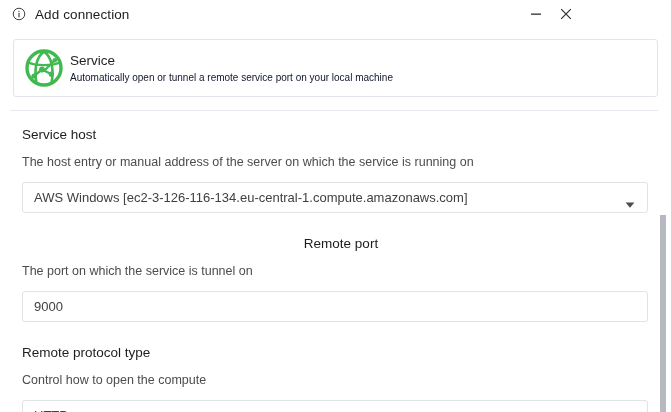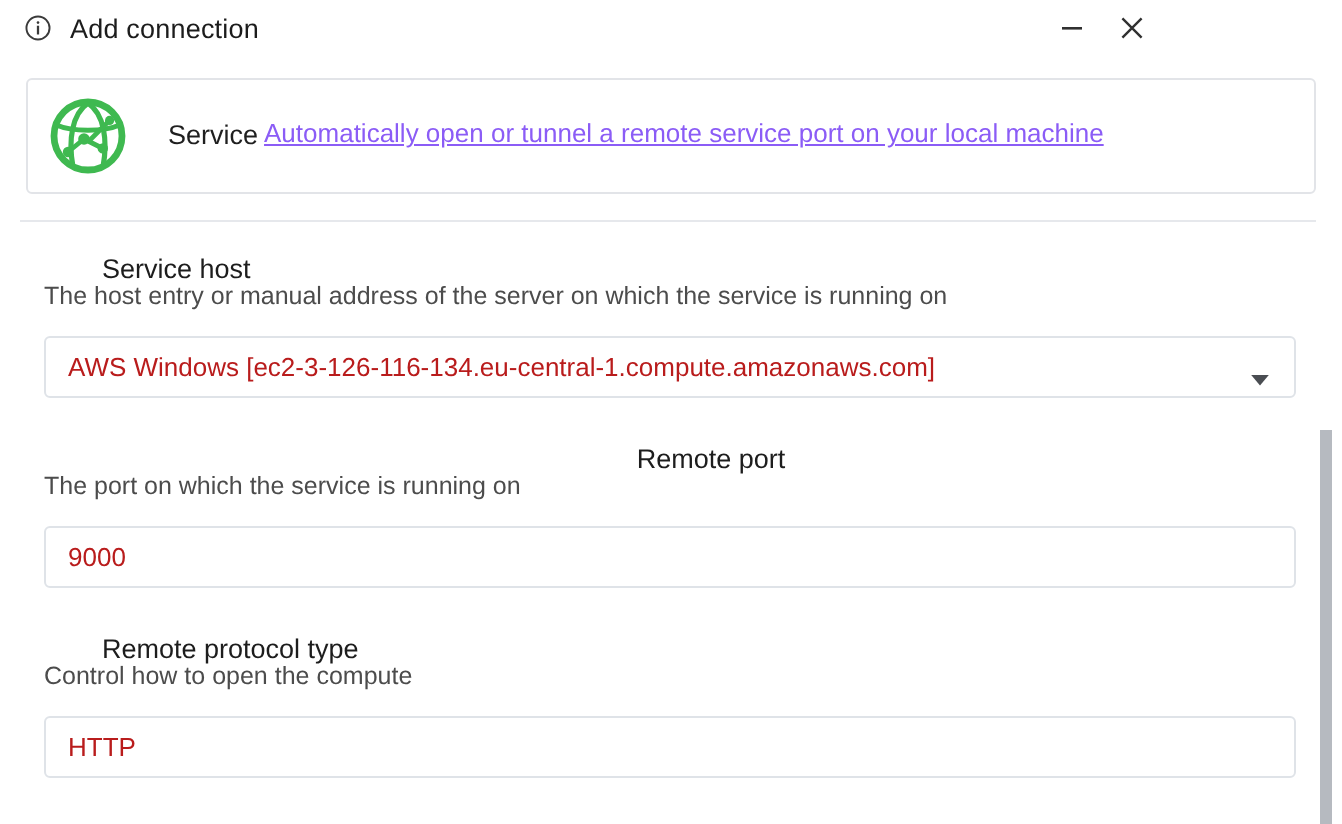--- a/index.html
+++ b/index.html
@@ -71,36 +71,35 @@
     display: flex;
     align-items: center;
     padding-left: 10px;
   }
   .service-icon {
     width: 40px; height: 40px;
     flex: 0 0 40px;
     display: block;
   }
   .service-texts {
-    margin-left: 20px;
-    display: flex;
-    flex-direction: row;
+    margin-left: 6px;
+    display: flex;
+    flex-direction: column;
     justify-content: center;
     gap: 3px;
   }
   .service-title {
     font-size: 13.5px;
     color: #1f1f1f;
     line-height: 1.15;
   }
   .service-sub {
-    font-size: 13px;
-    color: #8b5cf6;
+    font-size: 10px;
+    color: #0f172a;
     line-height: 1.15;
-    text-decoration: underline;
   }
 
   
   .divider {
     position: absolute;
     left: 10px;
     top: 110px;
     width: 648px;
     height: 1px;
     background: #e6e8ec;
@@ -114,56 +113,55 @@
     width: 660px;
     padding: 0;
   }
   .field-group {
     padding: 0 0 0 22px;
   }
   .field-label {
     font-size: 13.5px;
     color: #1d1d1d;
     line-height: 1;
-    margin-left: 29px;
   }
   .field-desc {
     font-size: 12.5px;
     color: #4c4c4c;
     line-height: 1;
   }
   .control {
     position: relative;
     width: 626px;
     height: 31px;
     border: 1px solid #dfe3e8;
     border-radius: 3px;
     background: #ffffff;
     display: flex;
     align-items: center;
   }
   .control-value {
     font-size: 13px;
-    color: #b91c1c;
+    color: #404040;
     padding-left: 11px;
     white-space: nowrap;
     overflow: hidden;
   }
   .caret {
     position: absolute;
     right: 12px;
     top: 50%;
     transform: translateY(-50%);
     width: 10px; height: 7px;
     display: block;
   }
 
   
   .g1 { margin-top: 17px; }     
-  .d1 { }     
+  .d1 { margin-top: 14px; }     
   .c1 { margin-top: 14px; }     
   .g2 { margin-top: 24px; text-align: center; }     
   .c2 { margin-top: 14px; }     
   .g3 { margin-top: 24px; }     
   .c3 { margin-top: 14px; }     
 
   
   .scroll-track {
     position: absolute;
     right: 0;
@@ -244,21 +242,21 @@
         <span class="caret">
           <svg viewBox="0 0 10 7" width="10" height="7" aria-hidden="true">
             <path d="M0.6 1 L9.4 1 L5 6.2 Z" fill="#4a4d52"></path>
           </svg>
         </span>
       </div>
     </div>
 
     <div class="field-group">
       <div class="field-label g2">Remote port</div>
-      <div class="field-desc d1">The port on which the service is running on</div>
+      <div class="field-desc d1">The port on which the service is tunnel on</div>
       <div class="control c2">
         <span class="control-value">9000</span>
       </div>
     </div>
 
     <div class="field-group">
       <div class="field-label g3">Remote protocol type</div>
       <div class="field-desc d1">Control how to open the compute</div>
       <div class="control c3">
         <span class="control-value">HTTP</span>

